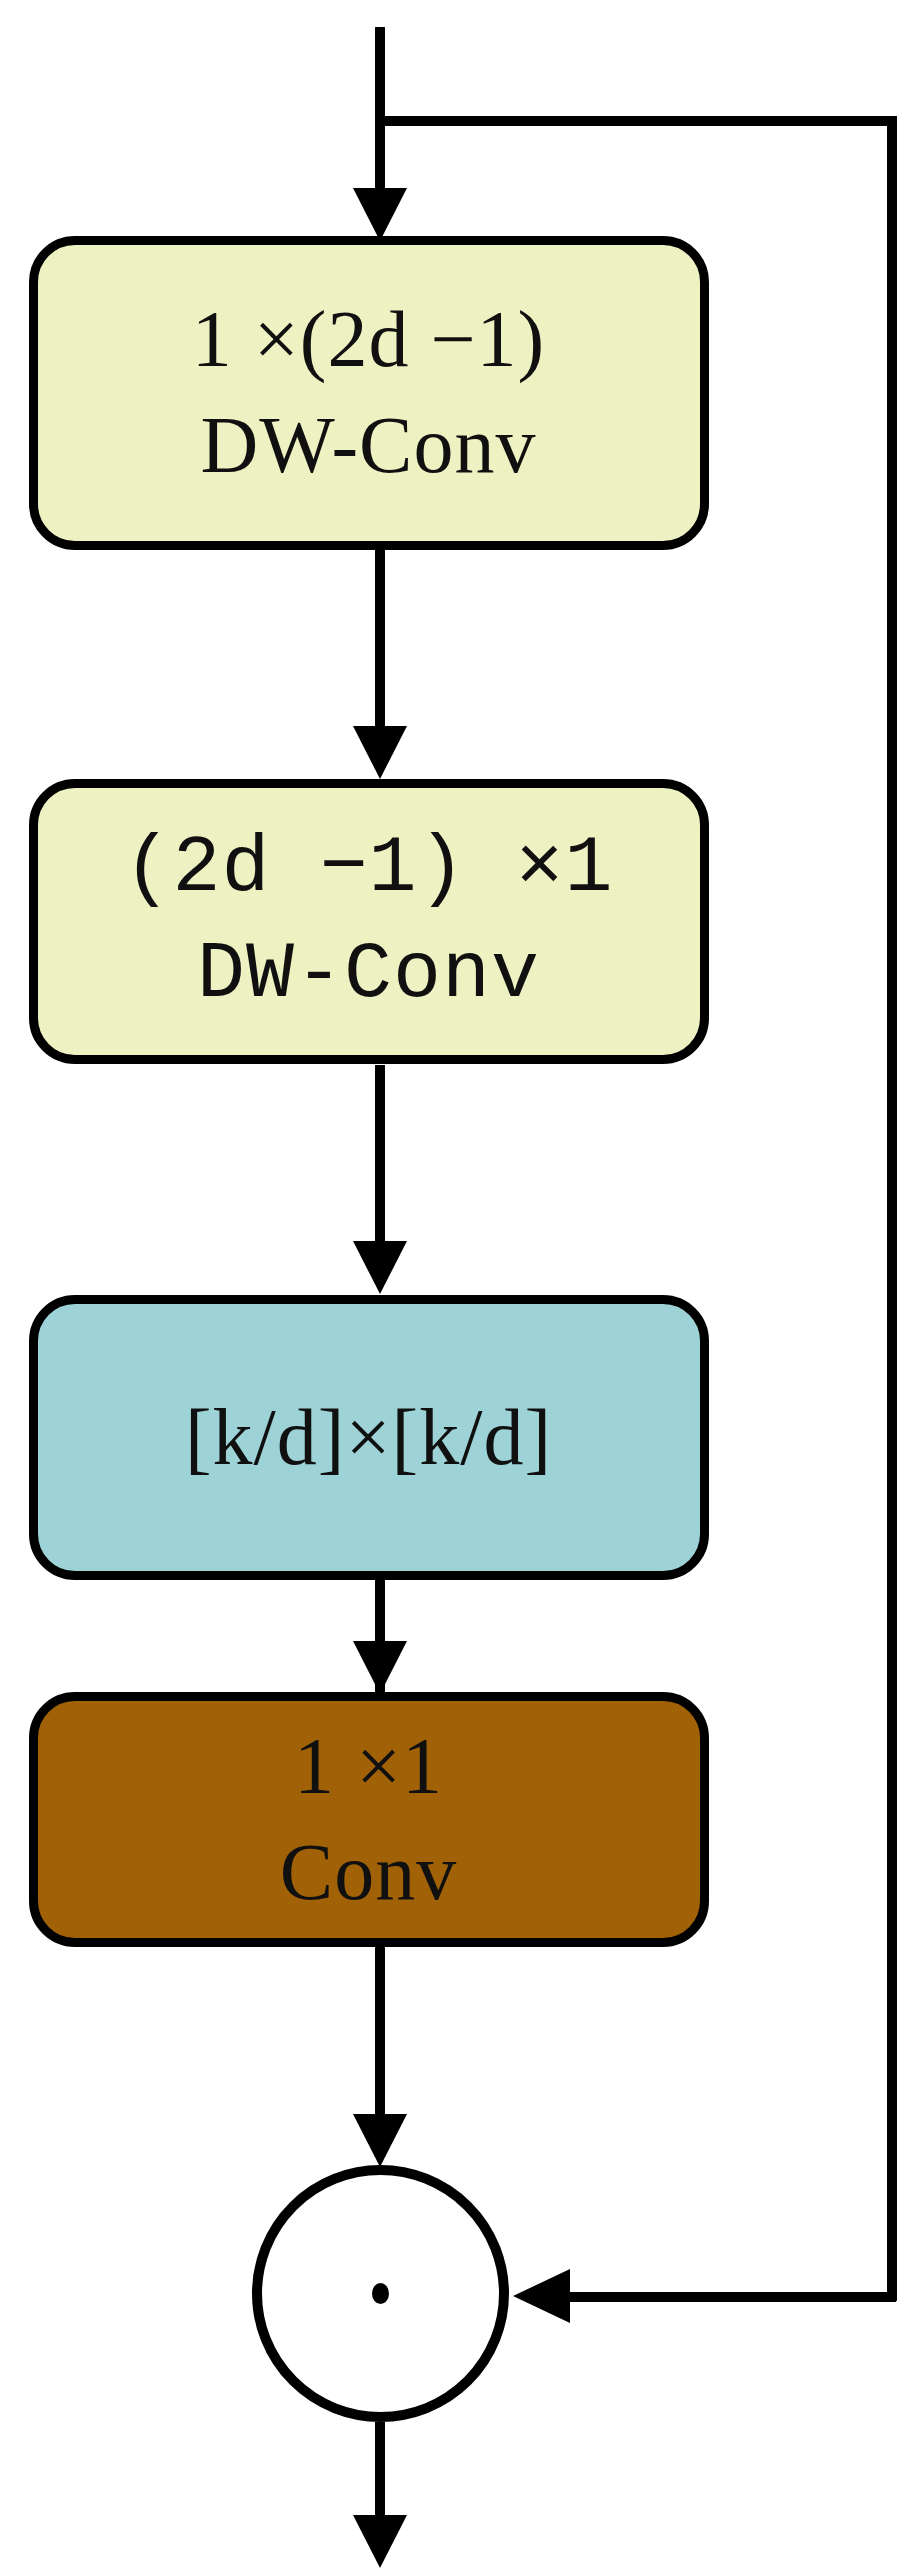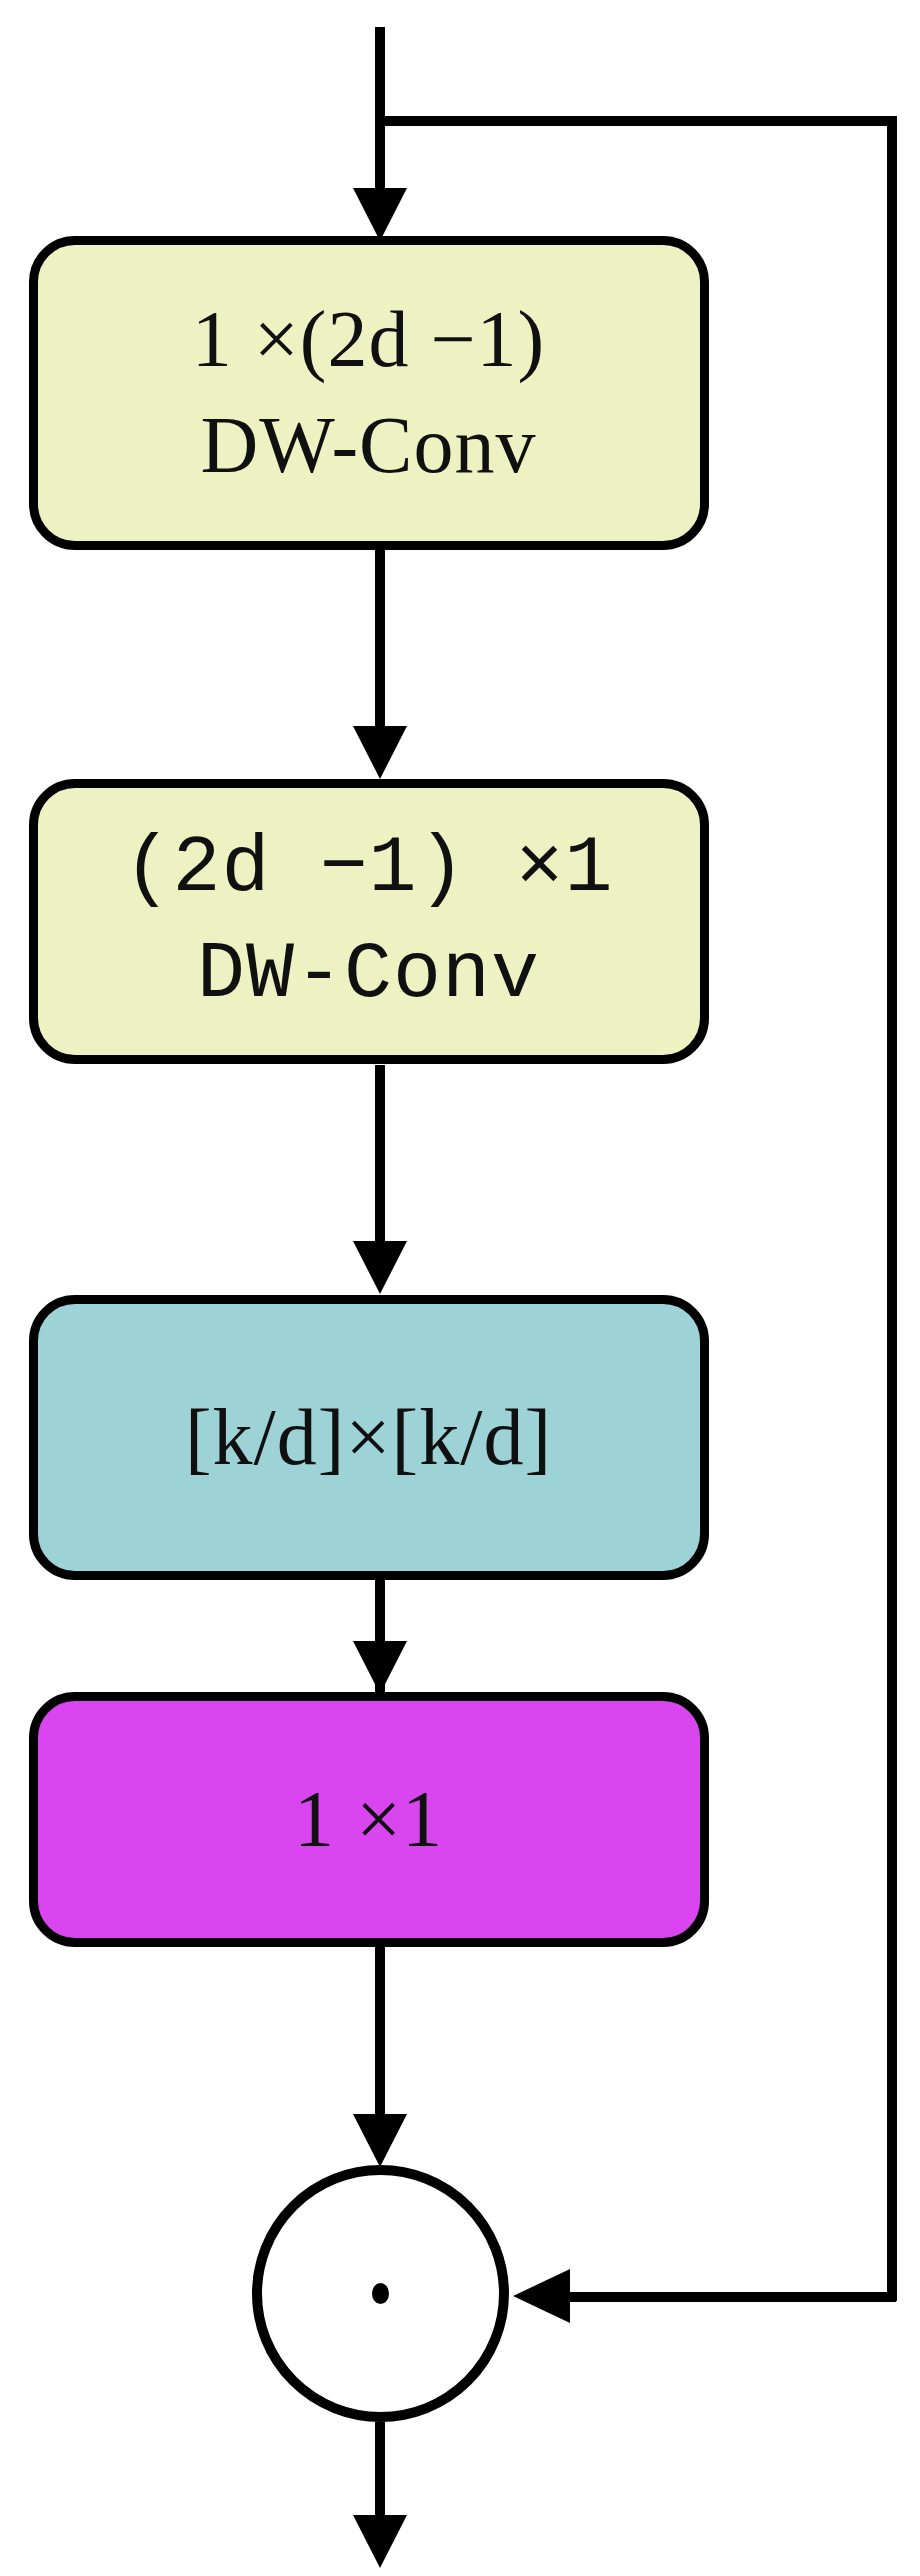--- a/index.html
+++ b/index.html
@@ -62,22 +62,23 @@
   <div class="vline" style="left:375px;top:1065px;width:9.5px;height:181px;"></div>
   <div class="arrow-down" style="left:353px;top:1241px;"></div>
 
   <div class="node" style="top: 1295px; height: 285px; background-color: rgb(157, 211, 215);">
     <div class="l1">[k/d]×[k/d]</div>
   </div>
 
   <div class="vline" style="left:375px;top:1580px;width:9.5px;height:114px;"></div>
   <div class="arrow-down" style="left:353px;top:1641px;"></div>
 
-  <div class="node" style="top: 1692px; height: 255px; background-color: #d946ef;">
+  <div class="node" style="top: 1692px; height: 255px; background-color: #a16207;">
     <div class="l1">1 ×1</div>
+    <div class="l2">Conv</div>
   </div>
 
   <div class="vline" style="left:375px;top:1947px;width:9.5px;height:171px;"></div>
   <div class="arrow-down" style="left:353px;top:2114px;"></div>
 
   <div id="op-circle">
     <div id="op-dot"></div>
   </div>
 
   <div class="vline" style="left:375px;top:2422px;width:9.5px;height:97px;"></div>

